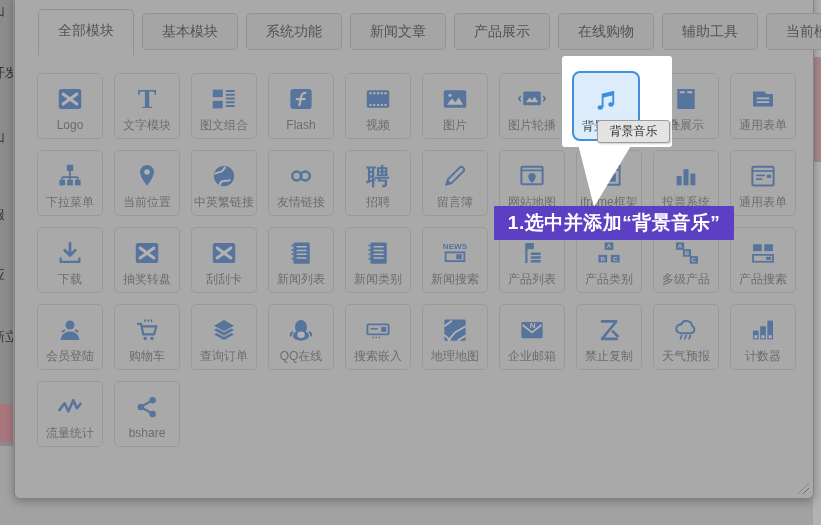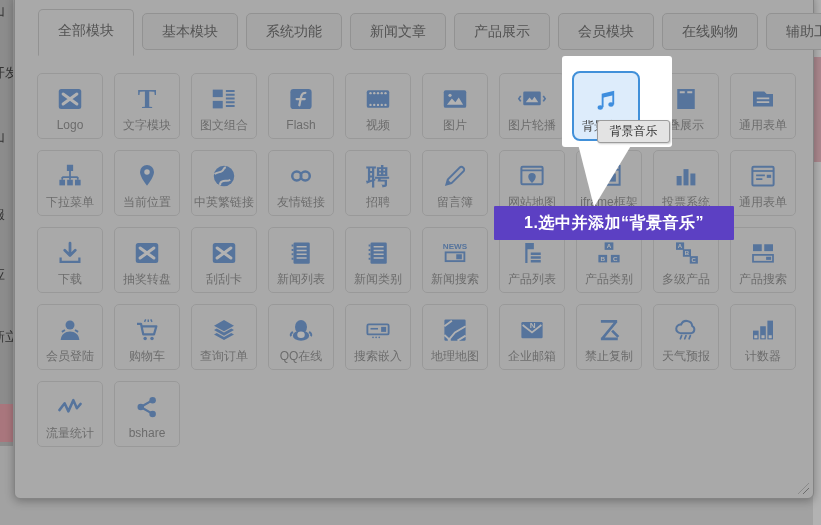--- a/index.html
+++ b/index.html
@@ -48,21 +48,21 @@
        background:#ddecfb;border:2px solid #4190d9;border-radius:8px;display:flex;
        flex-direction:column;align-items:center;justify-content:flex-end;padding-bottom:6px;gap:3px;cursor:pointer;}
   .hl-cell .icon{height:32px;display:flex;align-items:center;justify-content:center;color:#3f8ede;}
   .hl-cell .icon svg{width:30px;height:30px;}
   .hl-cell .label{font-size:12px;color:#444;white-space:nowrap;line-height:14px;}
   .wedge{left:576px;top:143px;z-index:22;}
   .tooltip{left:597px;top:120px;width:73px;height:23px;box-sizing:border-box;z-index:23;
        background:#e3e3e3;border:1px solid #9c9c9c;border-radius:3px;color:#333;font-size:12px;
        display:flex;align-items:center;justify-content:center;box-shadow:1px 1px 2px rgba(0,0,0,.2);}
   .banner{left:494px;top:206px;width:240px;height:34px;z-index:24;background:#5c40c3;color:#fff;
-       font-size:16px;font-weight:bold;display:flex;align-items:center;justify-content:center;
+       font-size:19px;font-weight:bold;display:flex;align-items:center;justify-content:center;
        letter-spacing:.5px;border-radius:1px;}
 </style>
 </head>
 <body>
 
 <div class="stage">
 
   <div class="abs left-strip" id="left-strip">
       <span style="top: 2px;">山</span>
       <span style="top: 64px;">开发</span>
@@ -75,21 +75,20 @@
   <div class="abs white-strip"></div>
   <div class="abs pink-strip"></div>
 
   <div class="abs panel">
     <div class="tab-bar" id="tab-bar">
         <div class="tab active">全部模块</div>
         <div class="tab">基本模块</div>
         <div class="tab">系统功能</div>
         <div class="tab">新闻文章</div>
         <div class="tab">产品展示</div>
-        <div class="tab">会员模块</div>
         <div class="tab">在线购物</div>
         <div class="tab">辅助工具</div>
         <div class="tab">当前模块</div>
       </div>
     <div class="module-grid" id="module-grid">
         <div class="cell">
           <div class="icon">
             <svg viewBox="0 0 24 24" xmlns="http://www.w3.org/2000/svg">
               <rect x="3" y="4" width="18" height="16" rx="2" fill="currentColor"></rect>
               <path d="M6.5 8l11 8M17.5 8l-11 8" stroke="#fff" stroke-width="2.4" stroke-linecap="round" fill="none"></path>

